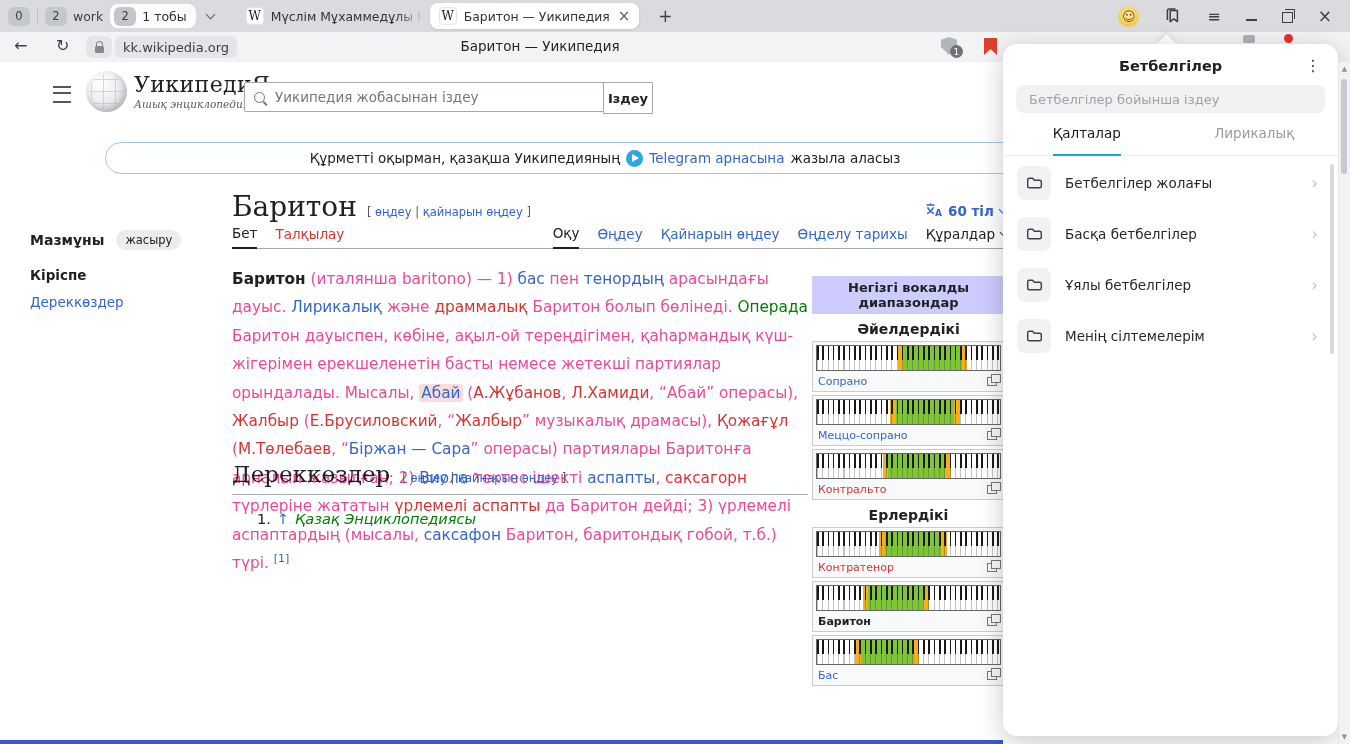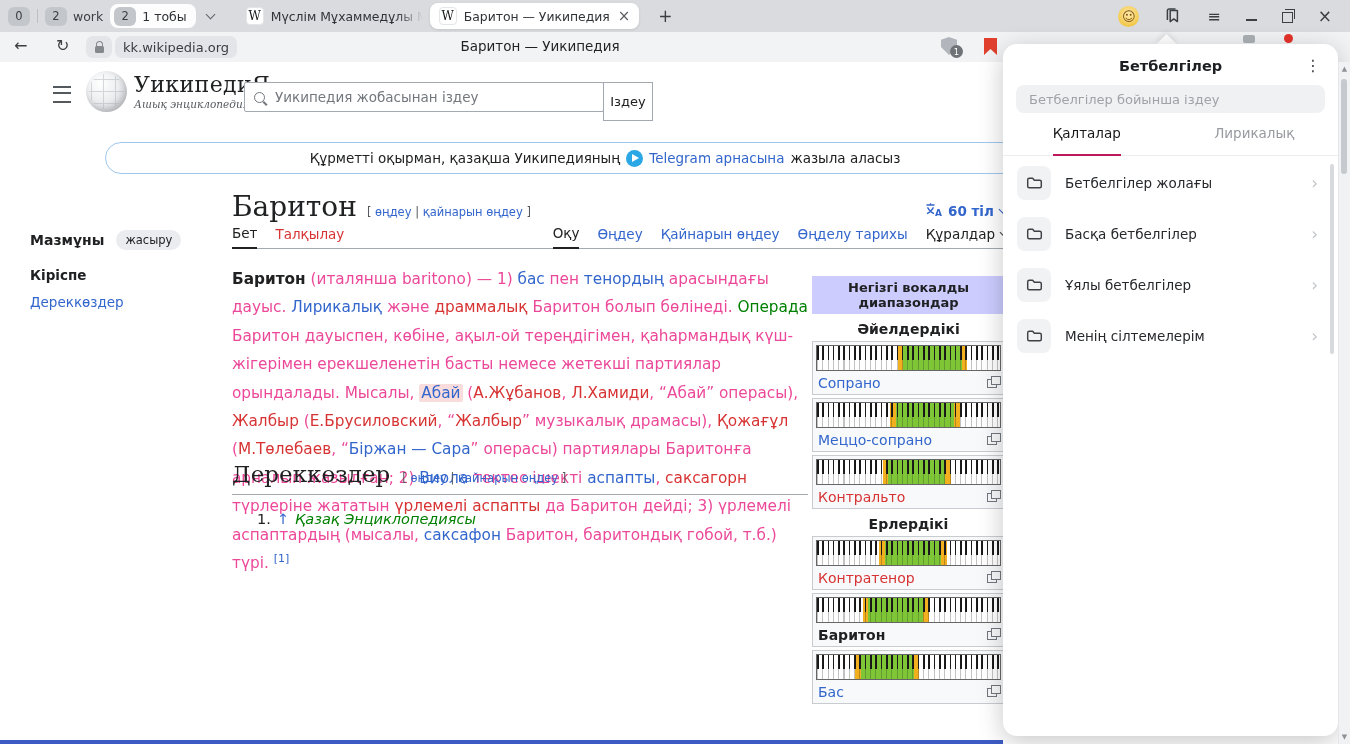--- a/index.html
+++ b/index.html
@@ -76,22 +76,22 @@
   .wm-title{font-size:22px;color:#202122;letter-spacing:.4px;line-height:1.1;}
   .wm-sub{font-size:10.5px;font-style:italic;color:#54595d;margin-top:1px;}
   .wm-search{position:absolute;left:244px;top:20px;width:360px;height:30px;border:1px solid #a2a9b1;border-radius:2px;
              display:flex;align-items:center;box-sizing:border-box;background:#fff;padding:0 9px;gap:8px;}
   .mag{width:9px;height:9px;border:1.7px solid #72777d;border-radius:50%;position:relative;flex:none;}
   .mag::after{content:"";position:absolute;left:8.5px;top:8.5px;width:5px;height:1.7px;background:#72777d;
               transform:rotate(45deg);transform-origin:0 0;}
   .wm-search input{border:none;outline:none;flex:1;font-size:13.5px;color:#202122;background:transparent;
                    font-family:inherit;}
   .wm-search input::placeholder,.bm-search input::placeholder{color:#72777d;opacity:1;}
-  .wm-btn{position:absolute;left:603px;top:20px;width:50px;height:39px;border:1px solid #a2a9b1;background:#fff;
-          font-size:13px;font-weight:400;color:#202122;display:flex;align-items:center;justify-content:center;box-sizing:border-box;}
+  .wm-btn{position:absolute;left:603px;top:20px;width:50px;height:32px;border:1px solid #a2a9b1;background:#fff;
+          font-size:13px;font-weight:700;color:#202122;display:flex;align-items:center;justify-content:center;box-sizing:border-box;}
   .banner{position:absolute;left:105px;top:80px;width:1000px;height:32px;border:1px solid #9fc7ee;border-radius:16px;
           display:flex;align-items:center;justify-content:center;gap:6px;font-size:13.5px;color:#202122;box-sizing:border-box;background:#fff;}
   .tg-circle{width:17px;height:17px;border-radius:50%;background:#2aa7e4;position:relative;flex:none;}
   .tg-circle::after{content:"";position:absolute;left:5.5px;top:4.5px;border-left:7px solid #fff;
                     border-top:4px solid transparent;border-bottom:4px solid transparent;}
   .blue{color:#3366cc;}
 
   .toc{position:absolute;left:30px;top:168px;width:180px;}
   .toc-head{display:flex;align-items:center;gap:12px;}
   .toc-title{font-weight:bold;font-size:14px;color:#202122;}
@@ -133,21 +133,21 @@
   
   .infobox{position:absolute;left:812px;top:214px;width:193px;z-index:2;}
   .ib-header{background:#ccccff;font-size:13px;font-weight:bold;text-align:center;padding:4px 0;color:#202122;}
   .ib-sect{font-size:14px;font-weight:bold;text-align:center;margin:7px 0 4px;color:#202122;}
   .ib-card{border:1px solid #c8ccd1;background:#f8f9fa;padding:3px;margin-bottom:3px;box-sizing:border-box;}
   .kb-range{height:26px;border:1px solid #666;position:relative;box-sizing:border-box;background:#fff;}
   .kb-range::before{content:"";position:absolute;left:0;right:0;top:0;height:60%;
         background:repeating-linear-gradient(90deg,#161616 0 1.6px,transparent 1.6px 5.3px);}
   .kb-range::after{content:"";position:absolute;inset:0;
         background:repeating-linear-gradient(90deg,rgba(40,40,40,.28) 0 1px,transparent 1px 5.3px);}
-  .ib-caprow{display:flex;justify-content:space-between;align-items:center;margin-top:4px;padding:0 2px;font-size:14px;}
+  .ib-caprow{display:flex;justify-content:space-between;align-items:center;margin-top:4px;padding:0 2px;font-size:11px;}
   .cap-link{color:#3366cc;}
   .cap-red{color:#d73333;}
   .cap-bold{color:#202122;font-weight:bold;}
   .popicon{width:8px;height:7px;border:1px solid #72777d;position:relative;background:#f8f9fa;margin-right:2px;flex:none;}
   .popicon::before{content:"";position:absolute;left:3px;top:-4px;width:8px;height:7px;border:1px solid #72777d;background:#f8f9fa;}
 
   .bottom-blue{position:absolute;left:0;top:678px;width:1003px;height:4px;background:#3d5bc4;z-index:1;}
 
   
   .bm-arrow{position:absolute;left:1159px;top:37px;width:15px;height:15px;background:#fff;transform:rotate(45deg);
@@ -156,21 +156,21 @@
             box-shadow:0 6px 26px rgba(0,0,0,.22);z-index:40;box-sizing:border-box;}
   .bm-title{position:absolute;left:0;right:0;top:14px;text-align:center;font-size:14.5px;font-weight:600;color:#1d1f23;}
   .bm-kebab{position:absolute;right:17px;top:12px;font-size:16px;color:#43464b;}
   .bm-search{position:absolute;left:13px;right:13px;top:41px;height:28px;background:#f0f1f3;border-radius:8px;
              display:flex;align-items:center;padding:0 11px;box-sizing:border-box;}
   .bm-search input{border:none;outline:none;background:transparent;width:100%;font-size:13px;color:#333;font-family:inherit;}
   .bm-search input::placeholder{color:#9fa2a7;}
   .bm-tabs{position:absolute;left:0;right:0;top:81px;height:30px;display:flex;border-bottom:1px solid #ededf0;}
   .bm-tab{flex:1;display:flex;justify-content:center;}
   .bm-tab span{font-size:13.5px;padding-bottom:9px;}
-  .bm-tab.active span{color:#17181a;font-weight:500;border-bottom:2px solid #be185d;margin-bottom:-1px;}
+  .bm-tab.active span{color:#17181a;font-weight:500;border-bottom:2px solid #0ea5e9;margin-bottom:-1px;}
   .bm-tab.idle span{color:#979aa0;}
   .bm-list{position:absolute;left:0;right:0;top:113px;}
   .bm-row{height:51px;display:flex;align-items:center;padding:0 14px;gap:14px;}
   .bm-ficon{width:34px;height:34px;border-radius:8px;background:#f1f2f4;display:flex;align-items:center;
             justify-content:center;flex:none;}
   .bm-label{flex:1;font-size:13.5px;color:#26282c;}
   .bm-chev{font-size:17px;color:#c3c6cb;margin-right:6px;}
   .bm-scroll{position:absolute;right:4px;top:120px;width:4px;height:190px;background:#d8d9dc;border-radius:2px;}
 
   

